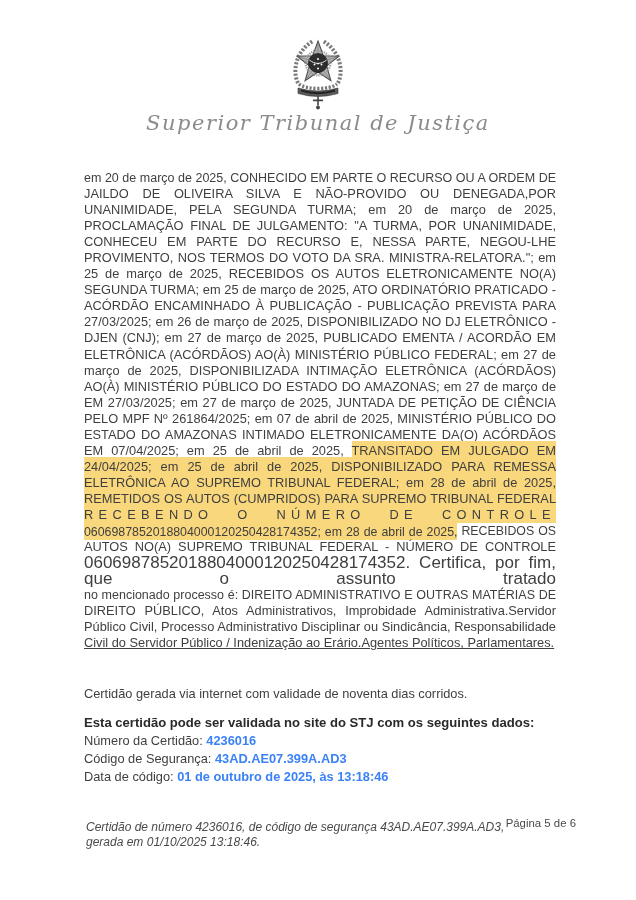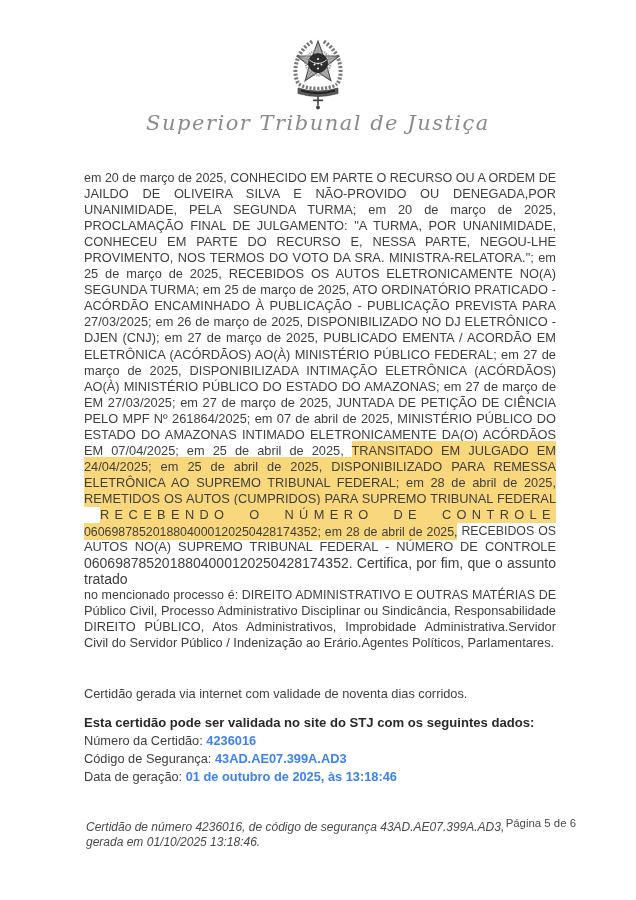--- a/index.html
+++ b/index.html
@@ -8,22 +8,22 @@
     font-family:"Liberation Sans", sans-serif; color:#3f3f3f; overflow:hidden;border-radius:32px;
   }
   .arms { position:absolute; left:50%; transform:translateX(-50%); top:33px; }
   .script-title {
     position:absolute; top:111px; left:0; right:0; text-align:center;
     font-family:"DejaVu Serif", serif; font-style:italic;
     font-size:21px; color:#8b8b8b; letter-spacing:1.5px;
   }
   .body-text { position:absolute; left:84px; top:170px; width:472px; font-size:12.8px; line-height:16.05px; }
   .line { text-align:justify; text-align-last:justify; }
-  .line.last { text-align-last:left; }
-  .line.spread { letter-spacing:0.42em;margin-left:16px; }
+  .line.last { text-align-last:left;text-decoration:underline; }
+  .line.spread { letter-spacing:0.42em; }
   .hl { background:var(--hl,#F9D77D); padding:1.5px 0; }
   .note { position:absolute; left:84px; top:686px; font-size:12.8px; white-space:nowrap; }
   .validation { position:absolute; left:84px; top:714px; font-size:12.8px; line-height:18.1px; white-space:nowrap; }
   .validation .head { font-weight:bold; color:#2a2a2a; font-size:13.1px; }
   .vfield .value { font-weight:bold; color:#3b82f6; }
   .footer-left {
     position:absolute; left:86px; top:820px; font-style:italic;
     font-size:12px; line-height:14.8px; color:#4a4a4a; white-space:nowrap;
   }
   .page-indicator { position:absolute; right:60px; top:817px; font-size:11.4px; color:#4a4a4a; }
@@ -79,34 +79,34 @@
       <div class="line"><span>EM 27/03/2025; em 27 de março de 2025, JUNTADA DE PETIÇÃO DE CIÊNCIA</span></div>
       <div class="line"><span>PELO MPF Nº 261864/2025; em 07 de abril de 2025, MINISTÉRIO PÚBLICO DO</span></div>
       <div class="line"><span>ESTADO DO AMAZONAS INTIMADO ELETRONICAMENTE DA(O) ACÓRDÃOS</span></div>
       <div class="line"><span>EM 07/04/2025; em 25 de abril de 2025, </span><span class="hl">TRANSITADO EM JULGADO EM</span></div>
       <div class="line"><span class="hl">24/04/2025; em 25 de abril de 2025, DISPONIBILIZADO PARA REMESSA</span></div>
       <div class="line"><span class="hl">ELETRÔNICA AO SUPREMO TRIBUNAL FEDERAL; em 28 de abril de 2025,</span></div>
       <div class="line"><span class="hl">REMETIDOS OS AUTOS (CUMPRIDOS) PARA SUPREMO TRIBUNAL FEDERAL</span></div>
       <div class="line spread"><span class="hl">RECEBENDO O NÚMERO DE CONTROLE</span></div>
       <div class="line" style="font-size: 12.35px;"><span class="hl">0606987852018804000120250428174352; em 28 de abril de 2025,</span><span> RECEBIDOS OS</span></div>
       <div class="line"><span>AUTOS NO(A) SUPREMO TRIBUNAL FEDERAL - NÚMERO DE CONTROLE</span></div>
-      <div class="line" style="font-size: 14px;"><span>0606987852018804000120250428174352. Certifica, por fim, que o assunto tratado</span></div>
+      <div class="line" style="font-size: 17px;"><span>0606987852018804000120250428174352. Certifica, por fim, que o assunto tratado</span></div>
       <div class="line" style="font-size: 12.5px;"><span>no mencionado processo é: DIREITO ADMINISTRATIVO E OUTRAS MATÉRIAS DE</span></div>
+      <div class="line"><span>DIREITO PÚBLICO, Atos Administrativos, Improbidade Administrativa.Servidor</span></div>
       <div class="line"><span>Público Civil, Processo Administrativo Disciplinar ou Sindicância, Responsabilidade</span></div>
-      <div class="line"><span>DIREITO PÚBLICO, Atos Administrativos, Improbidade Administrativa.Servidor</span></div>
       <div class="line last"><span>Civil do Servidor Público / Indenização ao Erário.Agentes Políticos, Parlamentares.</span></div>
     </div>
 
   <div class="note">Certidão gerada via internet com validade de noventa dias corridos.</div>
 
   <div class="validation">
     <div class="head">Esta certidão pode ser validada no site do STJ com os seguintes dados:</div>
     <div class="vfield"><span>Número da Certidão: </span><span class="value">4236016</span></div>
     <div class="vfield"><span>Código de Segurança: </span><span class="value">43AD.AE07.399A.AD3</span></div>
-    <div class="vfield"><span>Data de geração: </span><span class="value">01 de outubro de 2025, às 13:18:46</span></div>
+    <div class="vfield"><span>Data de código: </span><span class="value">01 de outubro de 2025, às 13:18:46</span></div>
   </div>
 
   <div class="footer-left">
     <div>Certidão de número 4236016, de código de segurança 43AD.AE07.399A.AD3,</div>
     <div>gerada em 01/10/2025 13:18:46.</div>
   </div>
 
   <div class="page-indicator">Página 5 de 6</div>
 
 </div>

